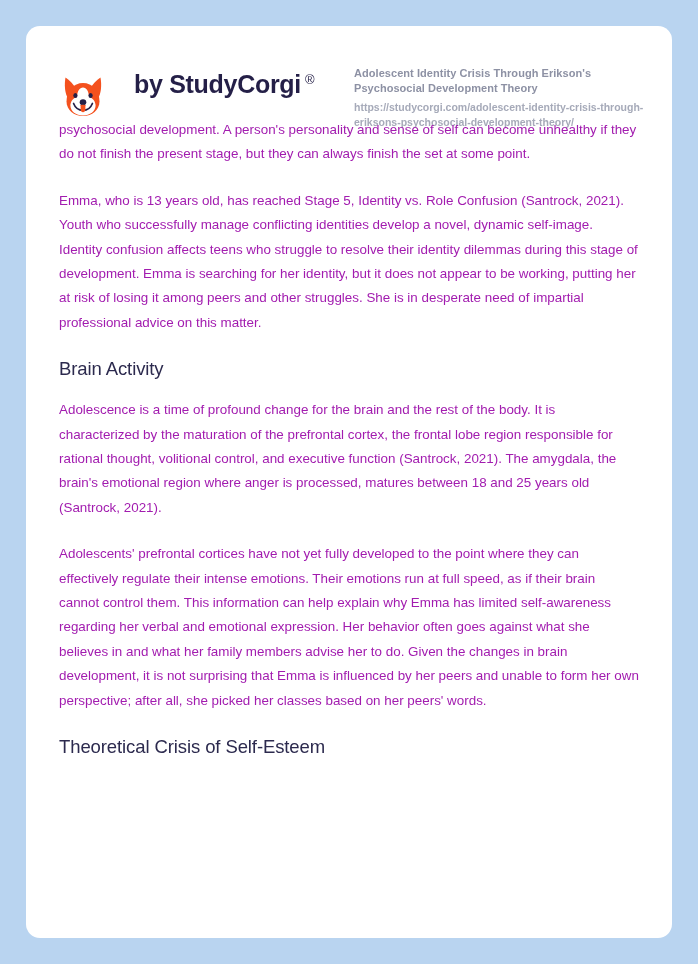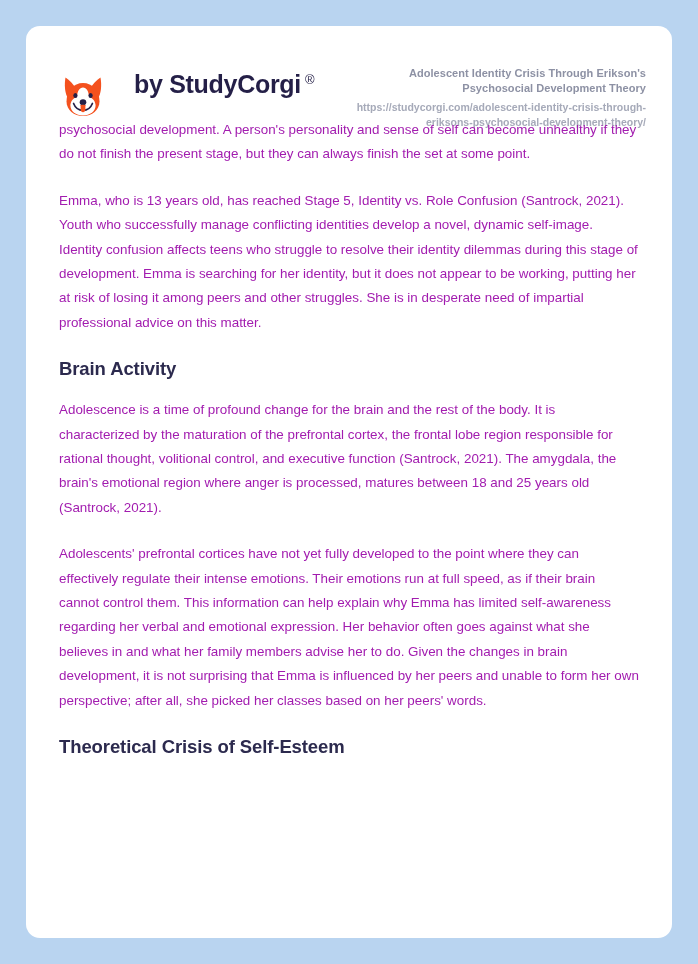--- a/index.html
+++ b/index.html
@@ -57,21 +57,20 @@
   }
   .brand-reg {
     font-size: 13px;
     font-weight: 400;
     line-height: 1;
     margin-left: 4px;
     margin-top: 1px;
   }
 
   .header-meta {
-    text-align: right;
     max-width: 292px;
     padding-top: 2px;
   }
   .header-title {
     color: #8d91a4;
     font-size: 11px;
     font-weight: 700;
     line-height: 1.32;
     letter-spacing: 0.05px;
   }
@@ -91,21 +90,21 @@
   .para {
     color: #a21caf;
     font-size: 13.4px;
     line-height: 1.82;
     margin: 0 0 22px 0;
     text-align: left;
   }
   .section-heading {
     color: #2c2a4e;
     font-size: 18.5px;
-    font-weight: 700;
+    font-weight: 400;
     line-height: 1.25;
     letter-spacing: -0.1px;
     margin: 16px 0 18px 0;
   }
   .para:last-child { margin-bottom: 0; }
 </style>
 </head>
 <body>
 
 <div class="page-sheet">

